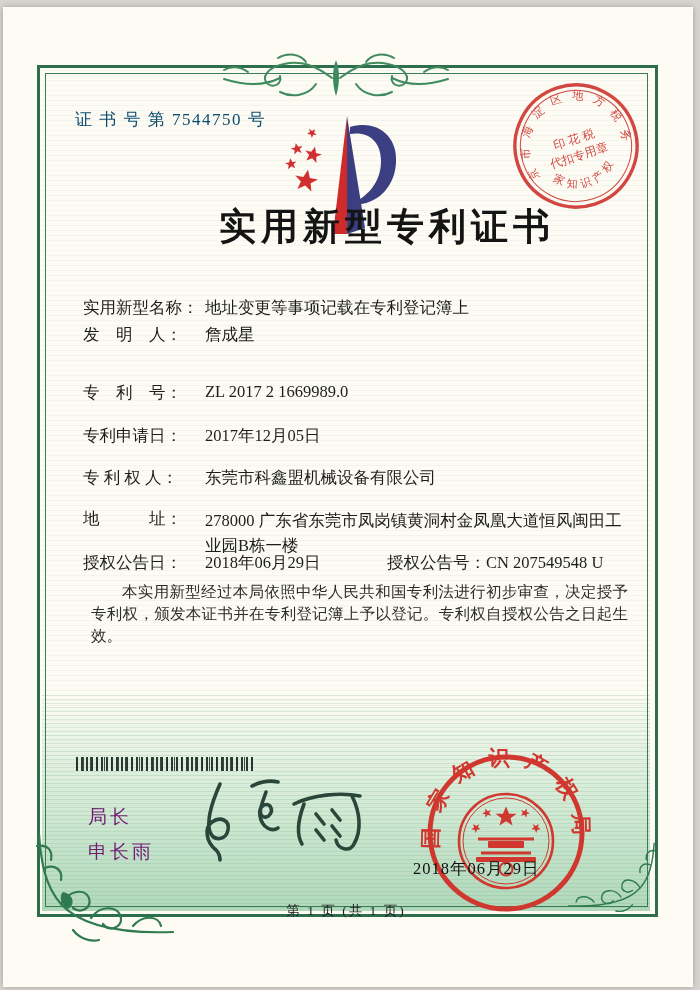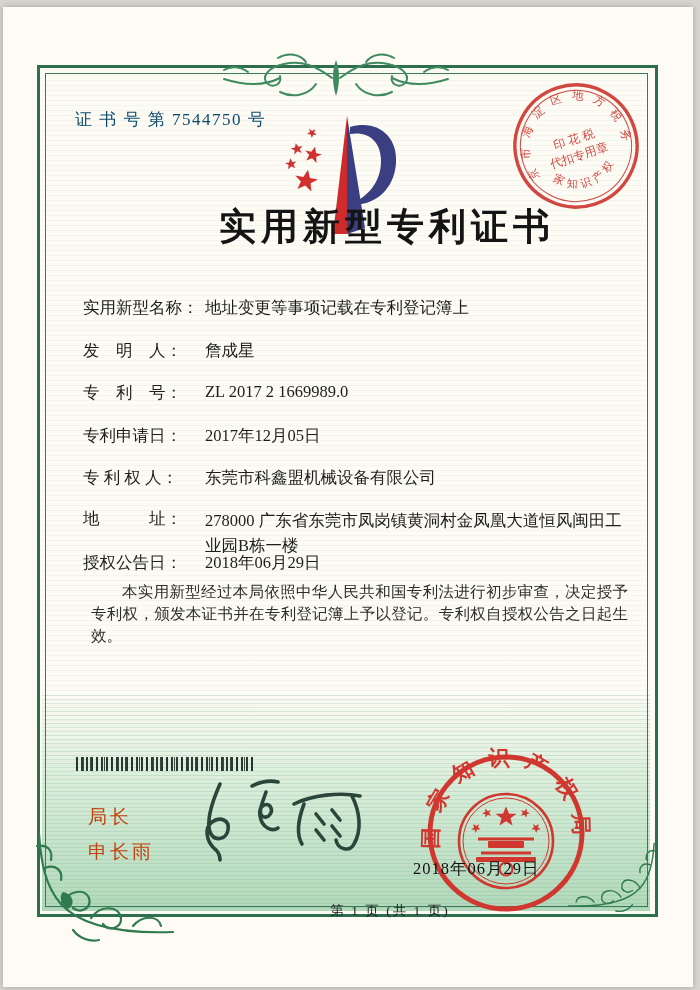--- a/index.html
+++ b/index.html
@@ -30,28 +30,28 @@
   .row .lb{display:inline-block;width:122px;vertical-align:top;margin-left:8px;}
   .row .val{vertical-align:top;}
   .row .val-wrap{display:inline-block;width:432px;line-height:25px;vertical-align:top;}
   .grant2{position:absolute;left:312px;top:0;}
   .paras{position:absolute;left:75px;top:581px;width:553px;z-index:3;font-size:15.5px;line-height:21.8px;color:#2d2d2d;text-align:justify;}
   .paras p{margin:0 0 2px 16px;text-indent:2em;}
   .barcode{position:absolute;left:76px;top:757px;width:178px;height:14px;z-index:3;
     background-image:
       repeating-linear-gradient(90deg,rgba(32,47,39,.95) 0 2px,transparent 2px 5px),
       repeating-linear-gradient(90deg,rgba(32,47,39,.85) 0 1px,transparent 1px 7px);}
-  .signoff{font-size:19px;color:#c2410c;letter-spacing:3px;z-index:3;}
+  .signoff{font-size:19px;color:#701a75;letter-spacing:3px;z-index:3;}
   .role{left:88px;top:804px;}
   .name{left:88px;top:839px;}
   .signature{position:absolute;left:182px;top:772px;z-index:3;}
   .seal{position:absolute;left:420px;top:747px;z-index:4;}
   .seal-date{left:413px;top:858px;font-size:16.5px;letter-spacing:1px;color:#101010;z-index:5;}
   .tax-stamp{position:absolute;left:501px;top:71px;z-index:4;opacity:.93;}
-  .footer-page{left:37px;width:618px;top:902px;text-align:center;font-size:13.5px;letter-spacing:2px;color:#222;padding-left:44px;}
+  .footer-page{left:37px;width:618px;top:902px;text-align:center;font-size:13.5px;letter-spacing:2px;color:#222;}
 </style>
 </head>
 <body>
 
 <div class="paper"></div>
 <div class="bg-lines"></div>
 <div class="bg-bottom"></div>
 <div class="frame-outer"></div>
 <div class="frame-inner"></div>
 
@@ -118,37 +118,40 @@
     <text y="-3" font-size="12" fill="#cf3a34" text-anchor="middle">印 花 税</text>
     <text y="14" font-size="12" fill="#cf3a34" text-anchor="middle">代扣专用章</text>
   </g>
 </svg>
 
 <div class="txt title">实用新型专利证书</div>
 
 <div class="row" style="top:297px">
   <span class="lb">实用新型名称：</span><span class="val">地址变更等事项记载在专利登记簿上</span>
 </div>
-<div class="row" style="top:340px">
+<div class="row" style="top:324px">
   <span class="lb">发　明　人：</span><span class="val">詹成星</span>
 </div>
 <div class="row" style="top:382px">
   <span class="lb">专　利　号：</span><span class="val">ZL 2017 2 1669989.0</span>
 </div>
 <div class="row" style="top:425px">
   <span class="lb">专利申请日：</span><span class="val">2017年12月05日</span>
 </div>
 <div class="row" style="top:467px">
   <span class="lb">专 利 权 人：</span><span class="val">东莞市科鑫盟机械设备有限公司</span>
 </div>
 <div class="row" style="top:508px">
   <span class="lb">地　　　址：</span><span class="val-wrap">278000 广东省东莞市凤岗镇黄洞村金凤凰大道恒风闽田工业园B栋一楼</span>
 </div>
 <div class="row" style="top:552px">
   <span class="lb">授权公告日：</span><span class="val">2018年06月29日</span>
+  <span class="grant2">
+    <span>授权公告号：</span><span>CN 207549548 U</span>
+  </span>
 </div>
 
 <div class="paras">
   <p>本实用新型经过本局依照中华人民共和国专利法进行初步审查，决定授予专利权，颁发本证书并在专利登记簿上予以登记。专利权自授权公告之日起生效。</p>
 </div>
 
 <div class="barcode"></div>
 
 <div class="txt signoff role">局长</div>
 <div class="txt signoff name">申长雨</div>

